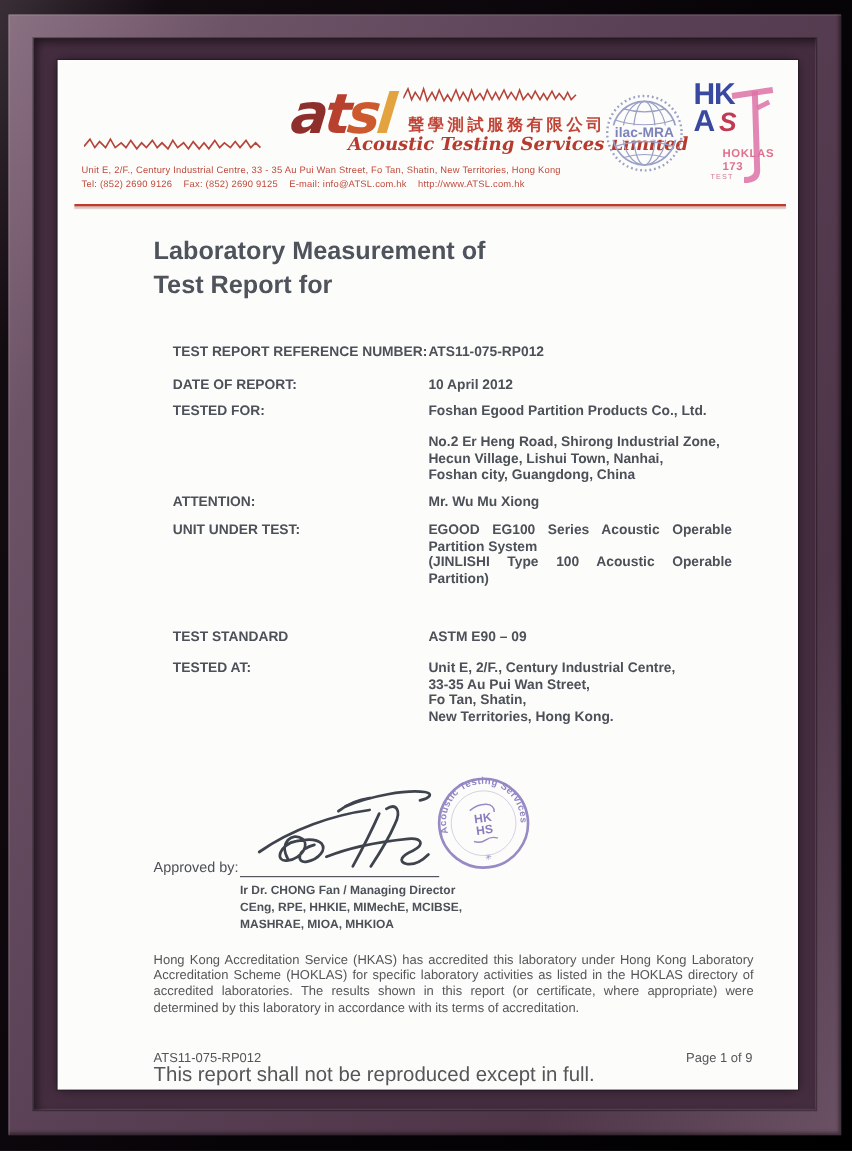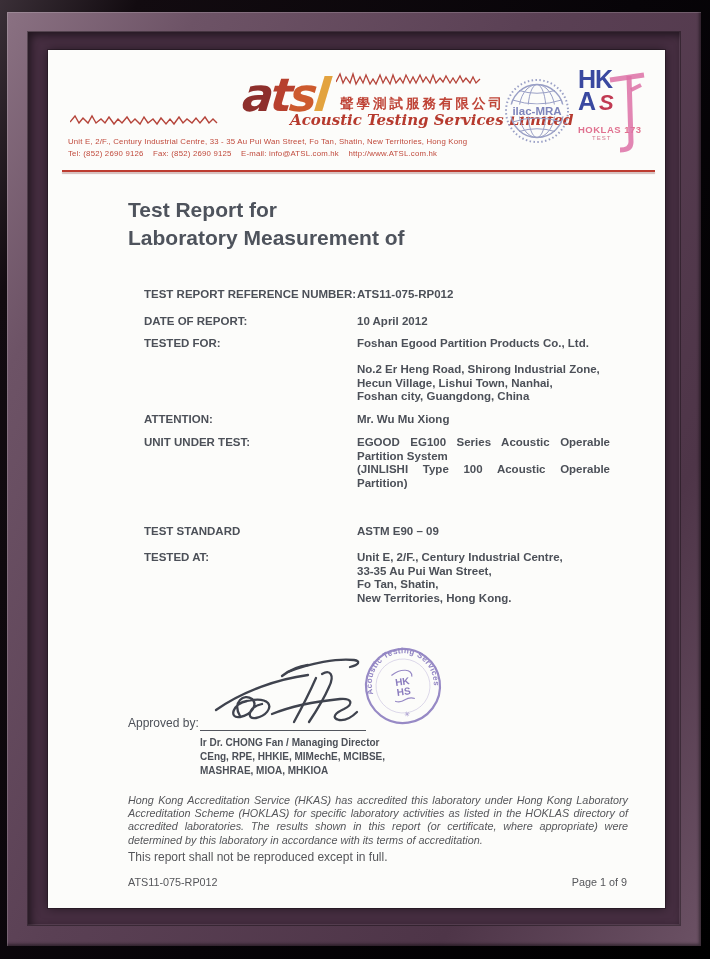--- a/index.html
+++ b/index.html
@@ -28,41 +28,41 @@
   .script{left:242px;top:61px;font-family:"DejaVu Serif",serif;font-style:italic;
     font-weight:bold;font-size:15px;color:#b63a2e;white-space:nowrap;}
   .addr1{left:20px;top:87px;font-size:7.8px;color:#c04a3c;white-space:pre;letter-spacing:.2px;text-align:center;}
   .addr2{left:20px;top:99px;font-size:7.8px;color:#c04a3c;white-space:pre;letter-spacing:.2px;}
   .red-rule{left:14px;top:120px;width:593px;height:2px;background:#bd3c30;
     box-shadow:0 2px 1px rgba(120,40,40,.3);}
   
   .hkas{left:530px;top:18px;width:72px;text-align:left;}
   .hkas .row1,.hkas .row2{font-weight:bold;font-size:25px;line-height:22px;color:#3a49a0;letter-spacing:-1px;}
   .hkas .s-red{color:#c13a52;font-style:italic;font-size:22px;margin-left:4px;}
-  .hoklas{margin-top:10px;font-size:9.5px;font-weight:bold;color:#e0718f;letter-spacing:.5px;}
+  .hoklas{margin-top:10px;font-size:9.5px;font-weight:bold;color:#e0718f;letter-spacing:.5px;margin-left:24px;}
   .hkas-test{font-size:6px;color:#d4788f;letter-spacing:1px;margin-left:14px;}
   .pink-glyph{position:absolute;left:30px;top:2px;}
   
   .title{left:80px;top:146px;font-size:21px;font-weight:bold;line-height:28px;color:#4e535c;}
   
   .row{left:0;width:617px;font-size:11.5px;font-weight:bold;line-height:13.5px;}
   .row .lab{position:absolute;left:96px;top:0;width:225px;}
   .row .val{position:absolute;left:309px;top:0;width:253px;white-space:pre-line;text-align:justify;}
   .r0{top:238px}.r1{top:265px}.r2{top:287px}.r3{top:313px}
   .r4{top:363px}.r5{top:386px}.r6{top:475px}.r7{top:501px}
   
   .approved{left:80px;top:666px;font-size:12px;}
   .sigline{left:152px;top:668px;width:166px;height:12px;border-bottom:1.6px solid #53565e;}
   .signame{left:152px;top:686px;font-size:10px;font-weight:bold;line-height:14px;white-space:pre-line;}
   .sig-svg{left:140px;top:606px;}
   .stamp{left:315px;top:596px;opacity:.9;transform:rotate(-8deg);}
   
   .foot-par{left:80px;top:744px;width:500px;font-size:10.8px;line-height:13.2px;
-    text-align:justify;color:#55565a;font-style:italic;}
-  .foot-repro{left:80px;top:800px;font-size:12px;color:#55565a;}
+    text-align:justify;color:#55565a;}
+  .foot-repro{left:80px;top:836px;font-size:17px;color:#55565a;}
   .foot-row{left:80px;top:826px;width:503px;font-size:10.8px;color:#55565a;}
   .foot-page{position:absolute;right:4px;top:0;}
   svg{display:block}
 </style>
 </head>
 <body>
 
 <div class="stage">
   <div class="frame-outer"></div>
   <div class="frame-face"></div>
@@ -101,22 +101,22 @@
       <svg class="pink-glyph" width="40" height="88" viewBox="0 0 40 88">
         <path d="M2 10 L36 5" stroke="#dd71a6" stroke-width="5" fill="none" opacity=".85"></path>
         <path d="M21 6 L23 72 Q23 80 12 80" stroke="#dd71a6" stroke-width="5" fill="none" opacity=".85"></path>
         <path d="M23 20 l10 -5" stroke="#dd71a6" stroke-width="4" fill="none" opacity=".85"></path>
       </svg>
       <div class="hoklas">HOKLAS 173</div>
       <div class="hkas-test">TEST</div>
     </div>
 
     <div class="abs title">
+      <div>Laboratory Measurement of</div>
       <div>Test Report for</div>
-      <div>Laboratory Measurement of</div>
     </div>
 
     <div class="abs row r0">
       <div class="lab">TEST REPORT REFERENCE NUMBER:</div>
       <div class="val">ATS11-075-RP012</div>
     </div>
     <div class="abs row r1">
       <div class="lab">DATE OF REPORT:</div>
       <div class="val">10 April 2012</div>
     </div>

